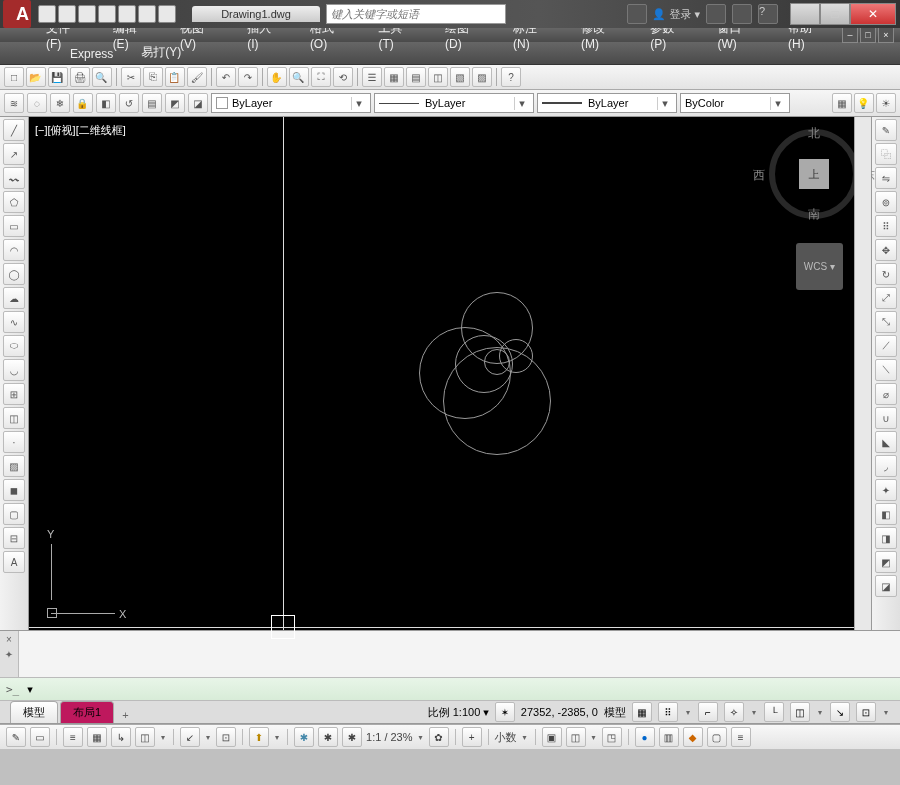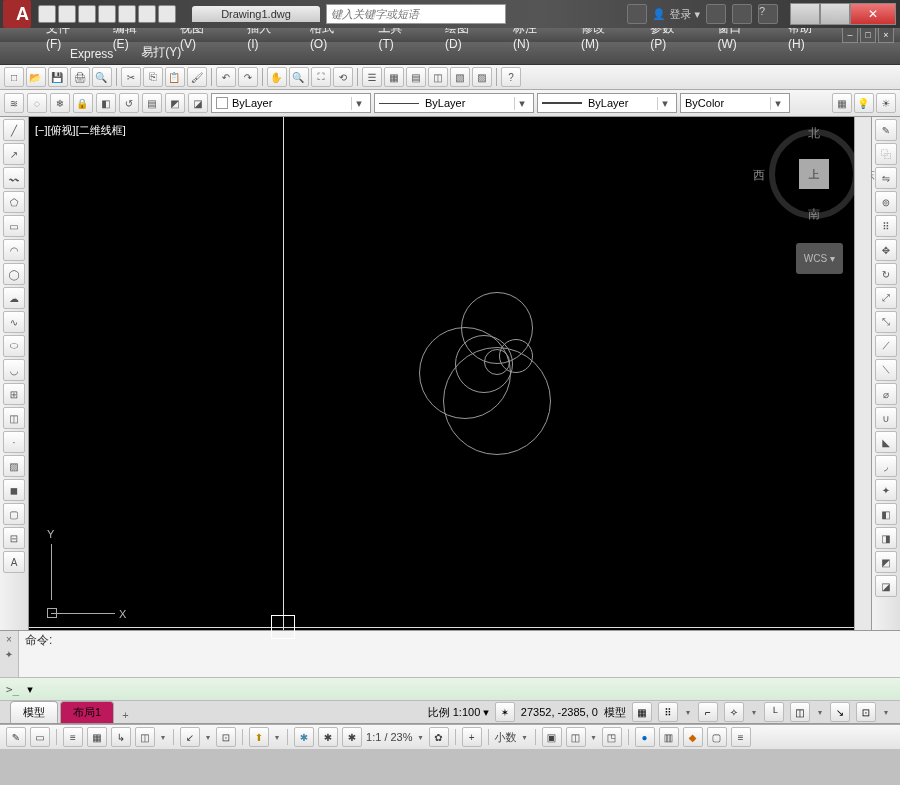--- a/index.html
+++ b/index.html
@@ -33,21 +33,21 @@
 .canvas{flex:1;background:#000;position:relative}
 .rtoolbar{width:28px;background:linear-gradient(to right,#f2f2f2,#e0e0e0);border-left:1px solid #999;display:flex;flex-direction:column;align-items:center;padding-top:2px;gap:2px}
 .viewlabel{position:absolute;top:6px;left:6px;color:#fff;font-size:11px}
 .circle{position:absolute;border:1px solid #999;border-radius:50%}
 .ucs{position:absolute;bottom:8px;left:16px;color:#bbb;font-size:11px}
 .ucs-y{position:absolute;bottom:30px;left:22px;height:56px;width:1px;background:#aaa}
 .ucs-x{position:absolute;bottom:16px;left:22px;width:64px;height:1px;background:#aaa}
 .viewcube{position:absolute;top:12px;right:12px;width:90px;height:90px;color:#888;font-size:12px;text-align:center}
 .viewcube .ring{position:absolute;top:0;left:0;width:90px;height:90px;border:6px solid #333;border-radius:50%;box-sizing:border-box;opacity:0.8}
 .viewcube .face{position:absolute;top:30px;left:30px;width:30px;height:30px;background:#aaa;color:#333;display:flex;align-items:center;justify-content:center;font-size:11px}
-.wcs{position:absolute;top:126px;right:28px;background:#555;color:#bbb;padding:10px 8px;border-radius:3px;font-size:10px}
+.wcs{position:absolute;top:126px;right:28px;background:#555;color:#bbb;padding:18px 8px;border-radius:3px;font-size:10px}
 .vscroll{position:absolute;right:0;top:0;width:16px;height:100%;background:#e8e8e8;border-left:1px solid #aaa}
 .cmdarea{background:#f4f4f4;border-top:1px solid #999;height:46px;display:flex}
 .cmdgutter{width:18px;background:#e0e0e0;border-right:1px solid #bbb;display:flex;flex-direction:column;align-items:center;padding-top:3px;gap:4px;color:#666;font-size:10px}
 .cmdtext{flex:1;padding:2px 6px;font-size:12px;color:#333;line-height:15px}
 .cmdline{background:linear-gradient(#e8f5e8,#d8ecd8);border-top:1px solid #bbb;border-bottom:1px solid #bbb;height:22px;display:flex;align-items:center;padding:0 6px}
 .cmdprompt{font-family:monospace;margin-right:6px;color:#555}
 .modeltabs{height:22px;background:#ddd;display:flex;align-items:flex-end;padding-left:10px;border-bottom:1px solid #999}
 .mtab{background:linear-gradient(#fff,#e8e8e8);border:1px solid #aaa;border-bottom:none;padding:3px 12px;border-radius:4px 4px 0 0;font-size:11px;margin-right:2px}
 .mtab.gray{background:#be185d}
 .addtab{padding:2px 6px;color:#666}
@@ -260,21 +260,20 @@
     <div class="tbtn">◪</div>
   </div>
 </div>
 
 <div class="cmdarea">
   <div class="cmdgutter">
     <span>×</span>
     <span>✦</span>
   </div>
   <div class="cmdtext">
-    <div>命令:</div>
   </div>
 </div>
 
 <div class="cmdline">
   <span class="cmdprompt">&gt;_</span>
   <span style="margin-left:2px">▾</span>
   <input style="flex: 1 1 0%; border: none; background: transparent; outline: none; margin-left: 6px;">
 </div>
 
 <div class="modeltabs">

